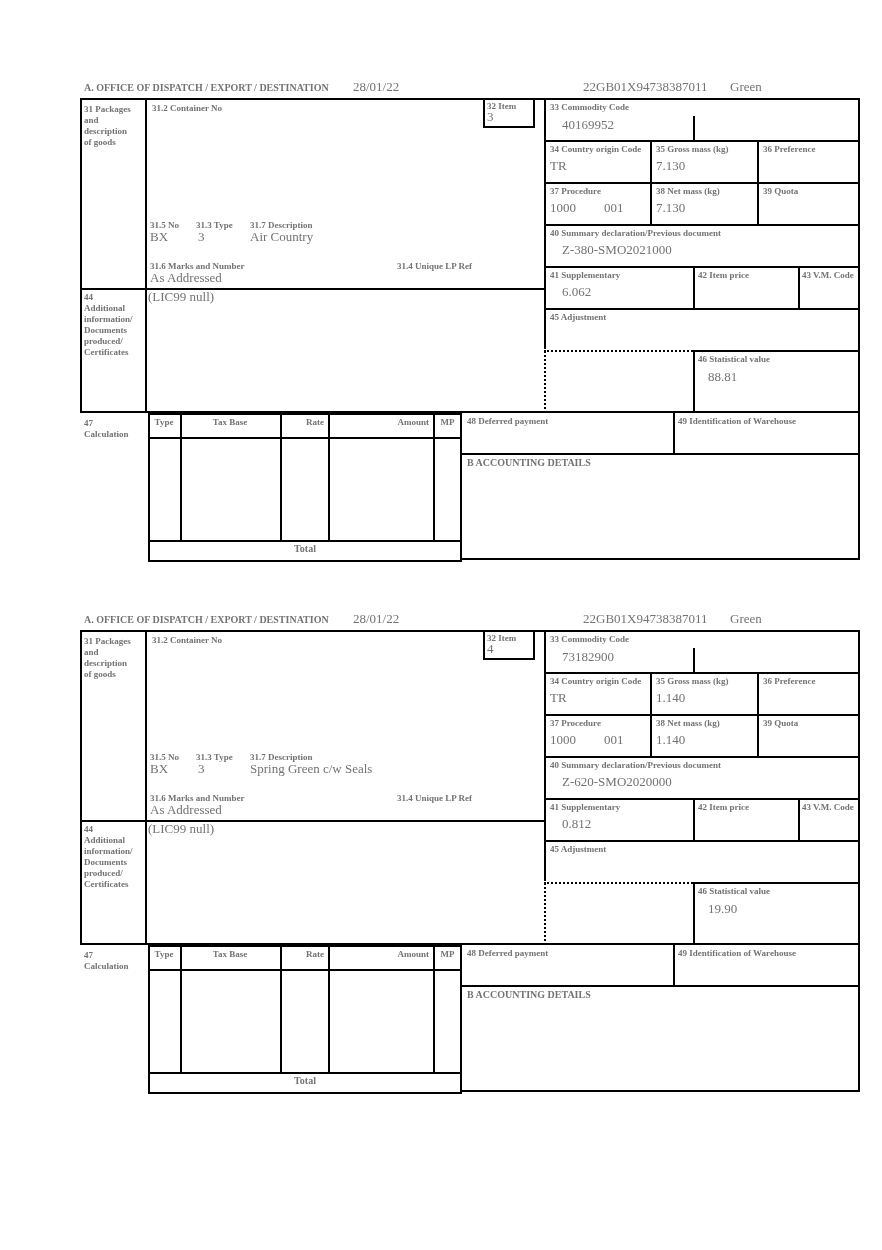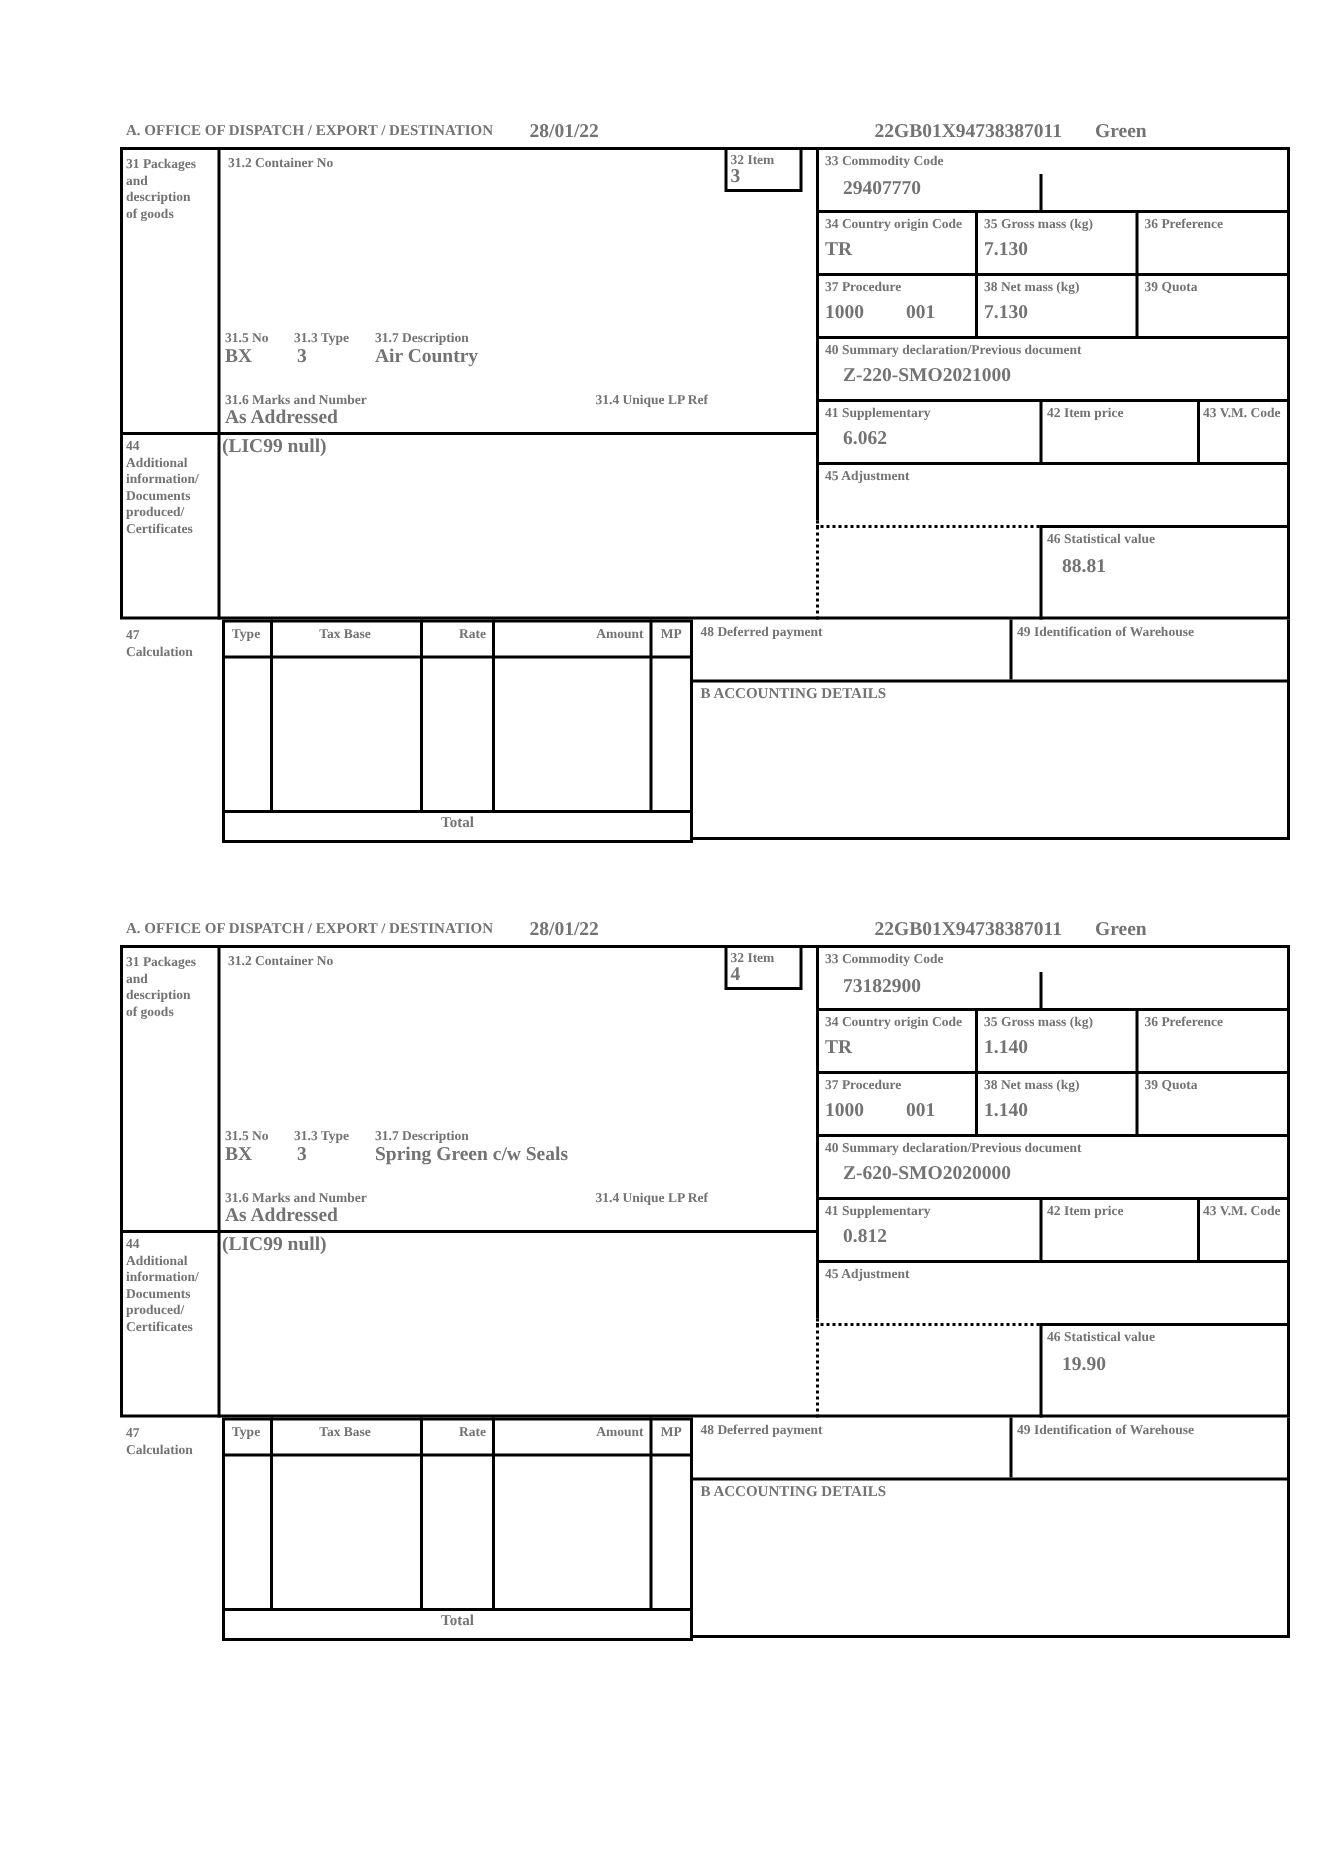--- a/index.html
+++ b/index.html
@@ -6,21 +6,21 @@
   .page { position:relative; width:882px; height:1250px; background:#fff;
           font-family:"Liberation Serif","DejaVu Serif",serif; color:#737373; }
   .form { position:absolute; left:80px; width:782px; height:482px; }
   .rect { position:absolute; border:2px solid #000; box-sizing:border-box; }
   .hl   { position:absolute; height:2px; background:#000; }
   .vl   { position:absolute; width:2px; background:#000; }
   .hd   { position:absolute; height:0; border-top:2px dotted #000; }
   .vd   { position:absolute; width:0; border-left:2px dotted #000; }
   .lbl  { position:absolute; font-size:9px; font-weight:bold; line-height:11px;
           white-space:pre-line; letter-spacing:0px; }
-  .val  { position:absolute; font-size:13px; font-weight:bold; line-height:14px; white-space:nowrap; }
+  .val  { position:absolute; font-size:13px; font-weight:normal; line-height:14px; white-space:nowrap; }
   .hdr  { position:absolute; font-size:10px; font-weight:bold; white-space:nowrap; }
   .big  { font-size:13px; }
   .ctr  { text-align:center; }
   .rgt  { text-align:right; }
 </style>
 </head>
 <body>
 
 <div class="page">
 
@@ -69,34 +69,34 @@
     <span class="val" style="left:70px;top:191px;">As Addressed</span>
     <span class="lbl" style="left:4px;top:212px;width:60px;">44
 Additional
 information/
 Documents
 produced/
 Certificates</span>
     <span class="val" style="left:68px;top:210px;">(LIC99 null)</span>
 
     <span class="lbl" style="left:470px;top:22px;">33 Commodity Code</span>
-    <span class="val" style="left:482px;top:38px;">29407770</span>
+    <span class="val" style="left:482px;top:38px;">40169952</span>
     <span class="lbl" style="left:470px;top:64px;">34 Country origin Code</span>
     <span class="val" style="left:470px;top:79px;">TR</span>
     <span class="lbl" style="left:576px;top:64px;">35 Gross mass (kg)</span>
     <span class="val" style="left:576px;top:79px;">7.130</span>
     <span class="lbl" style="left:683px;top:64px;">36 Preference</span>
     <span class="lbl" style="left:470px;top:106px;">37 Procedure</span>
     <span class="val" style="left:470px;top:121px;">1000</span>
     <span class="val" style="left:524px;top:121px;">001</span>
     <span class="lbl" style="left:576px;top:106px;">38 Net mass (kg)</span>
     <span class="val" style="left:576px;top:121px;">7.130</span>
     <span class="lbl" style="left:683px;top:106px;">39 Quota</span>
     <span class="lbl" style="left:470px;top:148px;">40 Summary declaration/Previous document</span>
-    <span class="val" style="left:482px;top:163px;">Z-220-SMO2021000</span>
+    <span class="val" style="left:482px;top:163px;">Z-380-SMO2021000</span>
     <span class="lbl" style="left:470px;top:190px;">41 Supplementary</span>
     <span class="val" style="left:482px;top:205px;">6.062</span>
     <span class="lbl" style="left:618px;top:190px;">42 Item price</span>
     <span class="lbl" style="left:722px;top:190px;">43 V.M. Code</span>
     <span class="lbl" style="left:470px;top:232px;">45 Adjustment</span>
     <span class="lbl" style="left:618px;top:274px;">46 Statistical value</span>
     <span class="val" style="left:628px;top:290px;">88.81</span>
 
     <span class="lbl" style="left:4px;top:338px;width:60px;">47
 Calculation</span>

